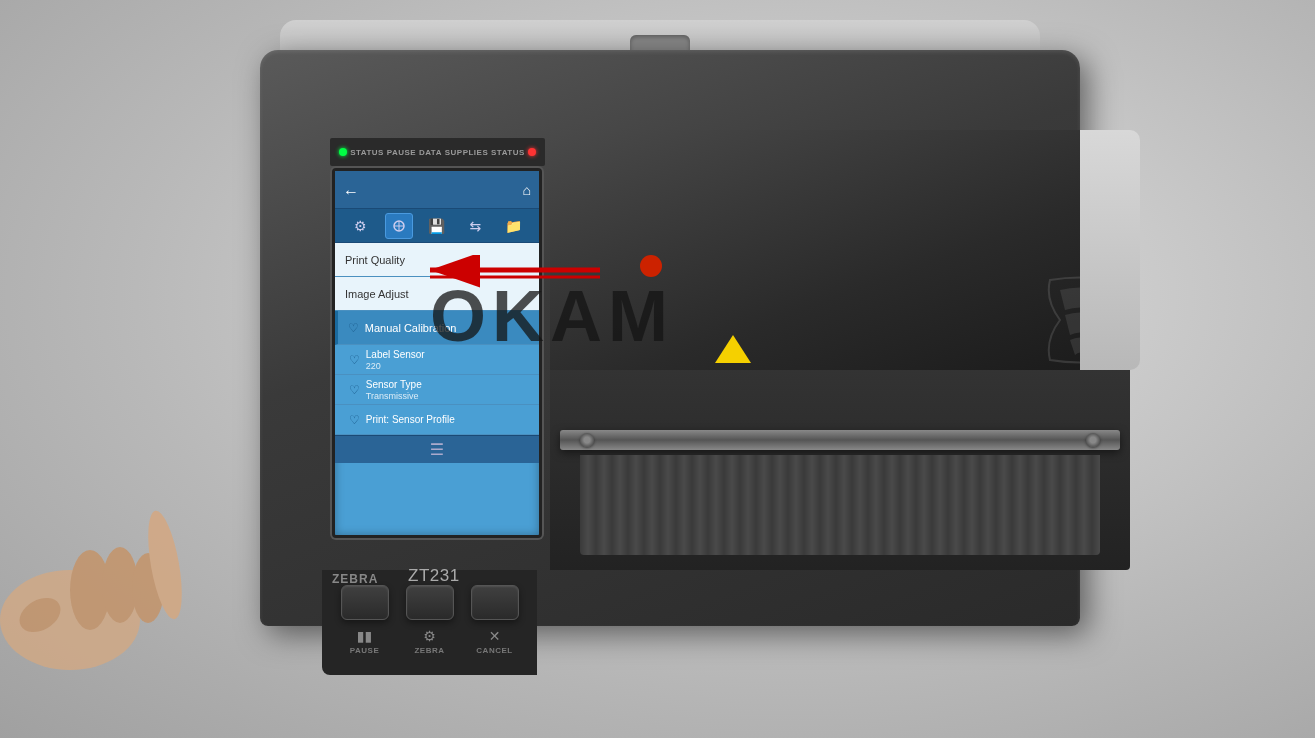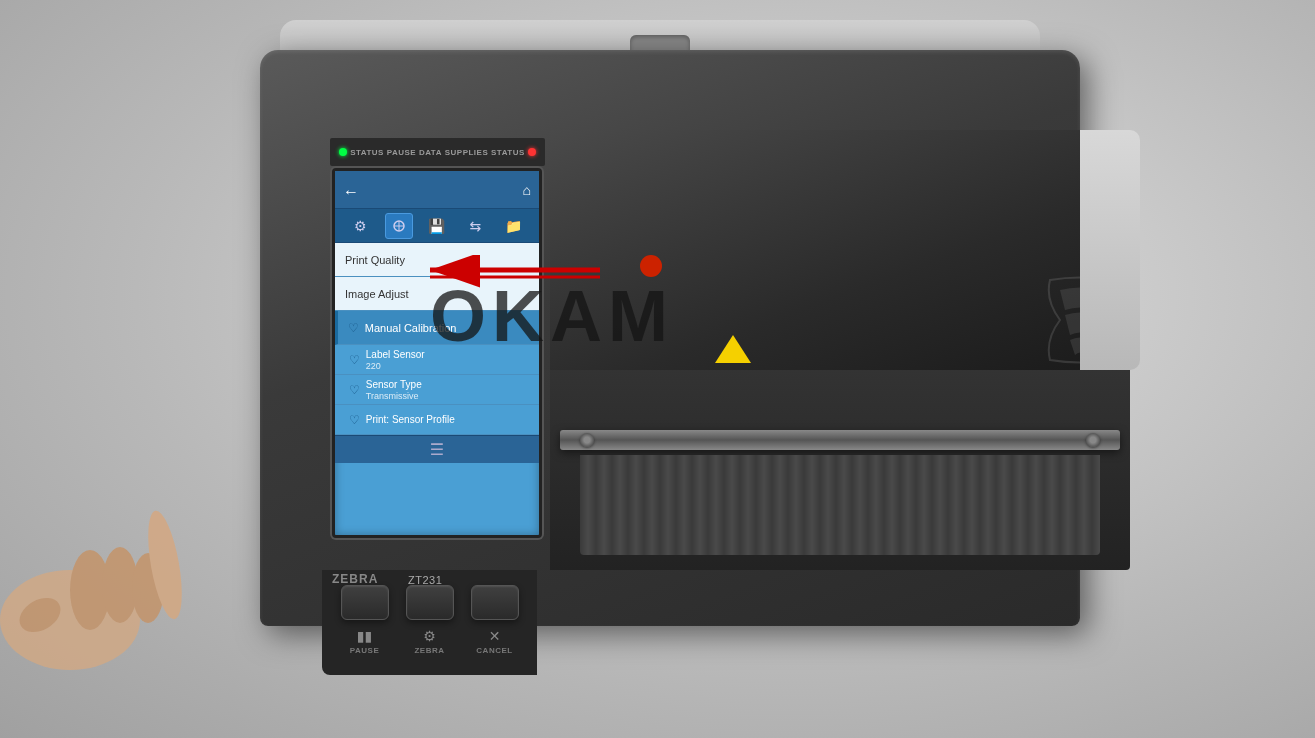--- a/index.html
+++ b/index.html
@@ -276,21 +276,21 @@
       color: #888;
       font-size: 12px;
       font-weight: bold;
       letter-spacing: 1px;
     }
     .model-label {
       position: absolute;
       bottom: 40px;
       left: 148px;
       color: #aaa;
-      font-size: 11px;
+      font-size: 17px;
       letter-spacing: 0.5px;
     }
 
     
     .printer-right-cover {
       position: absolute;
       top: 80px;
       left: 290px;
       width: 580px;
       height: 240px;

